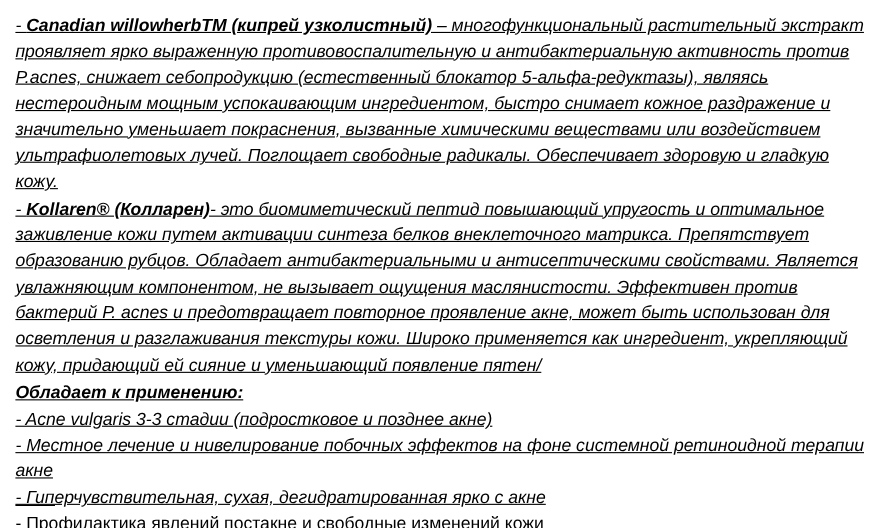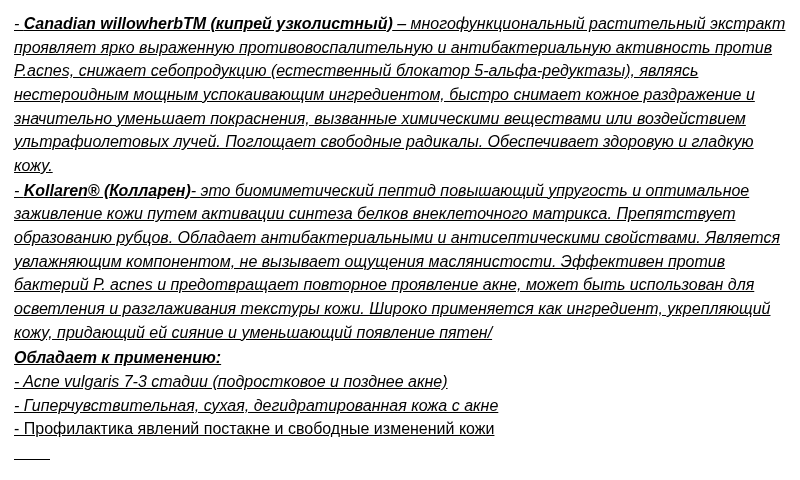--- a/index.html
+++ b/index.html
@@ -72,21 +72,22 @@
       <span>- </span><span class="b">Canadian willowherbTM (кипрей узколистный)</span><span> – многофункциональный растительный экстракт проявляет ярко выраженную противовоспалительную и антибактериальную активность против P.acnes, снижает себопродукцию (естественный блокатор 5-альфа-редуктазы), являясь нестероидным мощным успокаивающим ингредиентом, быстро снимает кожное раздражение и значительно уменьшает покраснения, вызванные химическими веществами или воздействием ультрафиолетовых лучей. Поглощает свободные радикалы. Обеспечивает здоровую и гладкую кожу.</span>
     </p>
 
     <p class="para block">
       <span>- </span><span class="b">Kollaren® (Колларен)</span><span>- это биомиметический пептид повышающий упругость и оптимальное заживление кожи путем активации синтеза белков внеклеточного матрикса. Препятствует образованию рубцов. Обладает антибактериальными и антисептическими свойствами. Является увлажняющим компонентом, не вызывает ощущения маслянистости. Эффективен против бактерий Р. acnes и предотвращает повторное проявление акне, может быть использован для осветления и разглаживания текстуры кожи. Широко применяется как ингредиент, укрепляющий кожу, придающий ей сияние и уменьшающий появление пятен/</span>
     </p>
 
     <p class="para heading">Обладает к применению:</p>
 
     <ul class="bullet-list">
-      <li>- Acne vulgaris 7-3 стадии (подростковое и позднее акне)</li>
-      <li>- Гиперчувствительная, сухая, дегидратированная кожа с акне</li>
+      <li>- Acne vulgaris 3-3 стадии (подростковое и позднее акне)</li>
+      <li>- Местное лечение и нивелирование побочных эффектов на фоне системной ретиноидной терапии акне</li>
+      <li>- Гиперчувствительная, сухая, дегидратированная ярко с акне</li>
       <li class="upright-item">- Профилактика явлений постакне и свободные изменений кожи</li>
     </ul>
 
   </div>
 
   <div class="footer-rule"></div>
 </div>
 
 </body></html>

